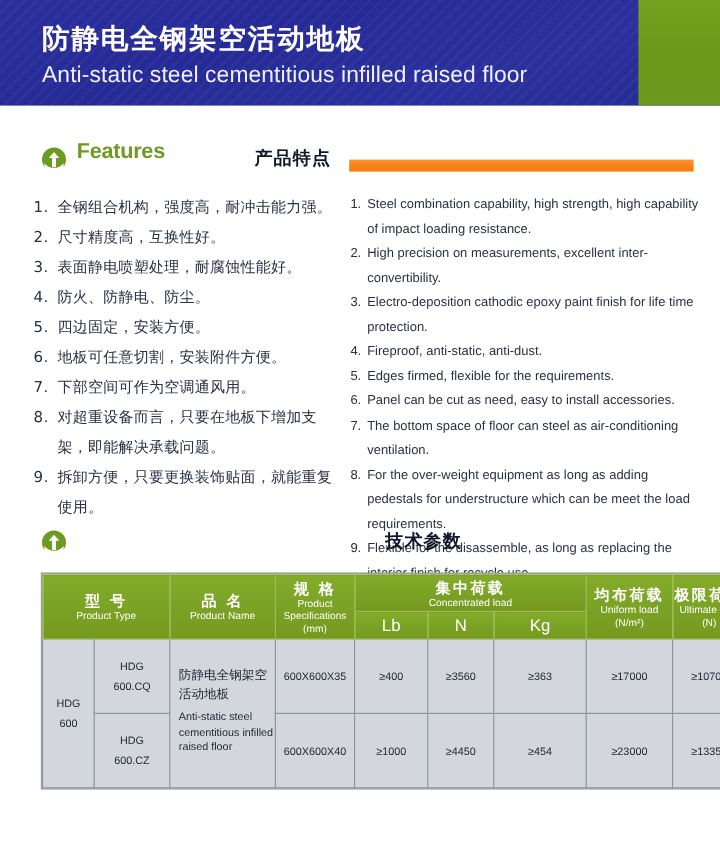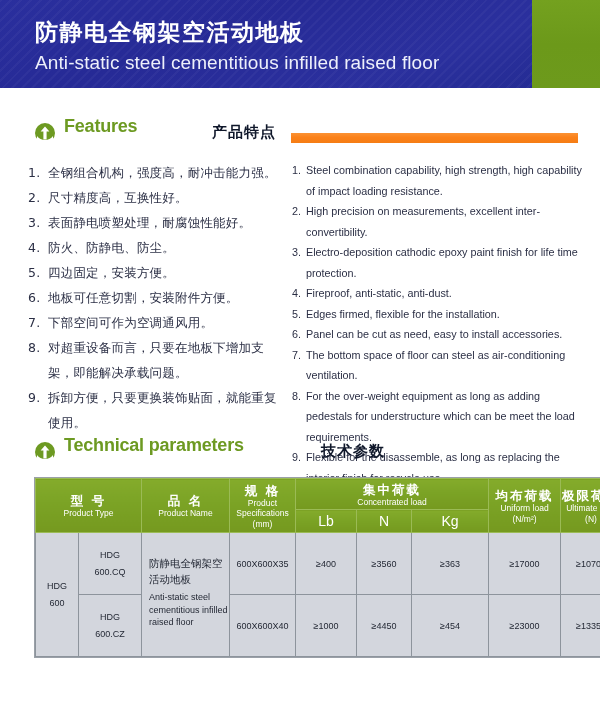--- a/index.html
+++ b/index.html
@@ -294,21 +294,21 @@
   <div class="feat-item">
     <span class="feat-num">3.</span>
     <span class="feat-txt">Electro-deposition cathodic epoxy paint finish for life time protection.</span>
   </div>
   <div class="feat-item">
     <span class="feat-num">4.</span>
     <span class="feat-txt">Fireproof, anti-static, anti-dust.</span>
   </div>
   <div class="feat-item">
     <span class="feat-num">5.</span>
-    <span class="feat-txt">Edges firmed, flexible for the installation.</span>
+    <span class="feat-txt">Edges firmed, flexible for the requirements.</span>
   </div>
   <div class="feat-item">
     <span class="feat-num">6.</span>
     <span class="feat-txt">Panel can be cut as need, easy to install accessories.</span>
   </div>
   <div class="feat-item">
     <span class="feat-num">7.</span>
     <span class="feat-txt">The bottom space of floor can steel as air-conditioning ventilation.</span>
   </div>
   <div class="feat-item">
@@ -322,21 +322,20 @@
 </div>
 
 <div class="section-head" style="top:435px;">
   <span class="sec-icon">
     <svg width="22" height="22" viewBox="0 0 22 22">
       <circle cx="11" cy="11" r="10" fill="#6d9a22"></circle>
       <path d="M11 4.6 L15.4 9.6 L12.6 9.6 L12.6 17.4 L9.4 17.4 L9.4 9.6 L6.6 9.6 Z" fill="#ffffff"></path>
       <path d="M3 14 A10 10 0 0 0 19 14 L19 22 L3 22 Z" fill="#ffffff"></path>
     </svg>
   </span>
-  <span class="sec-title-en">Technical parameters</span>
   <span class="sec-title-cn" style="left:321px;">技术参数</span>
 </div>
 
 <table class="param-table">
   <colgroup>
     <col style="width:43px">
     <col style="width:63px">
     <col style="width:88px">
     <col style="width:66px">
     <col style="width:61px">

